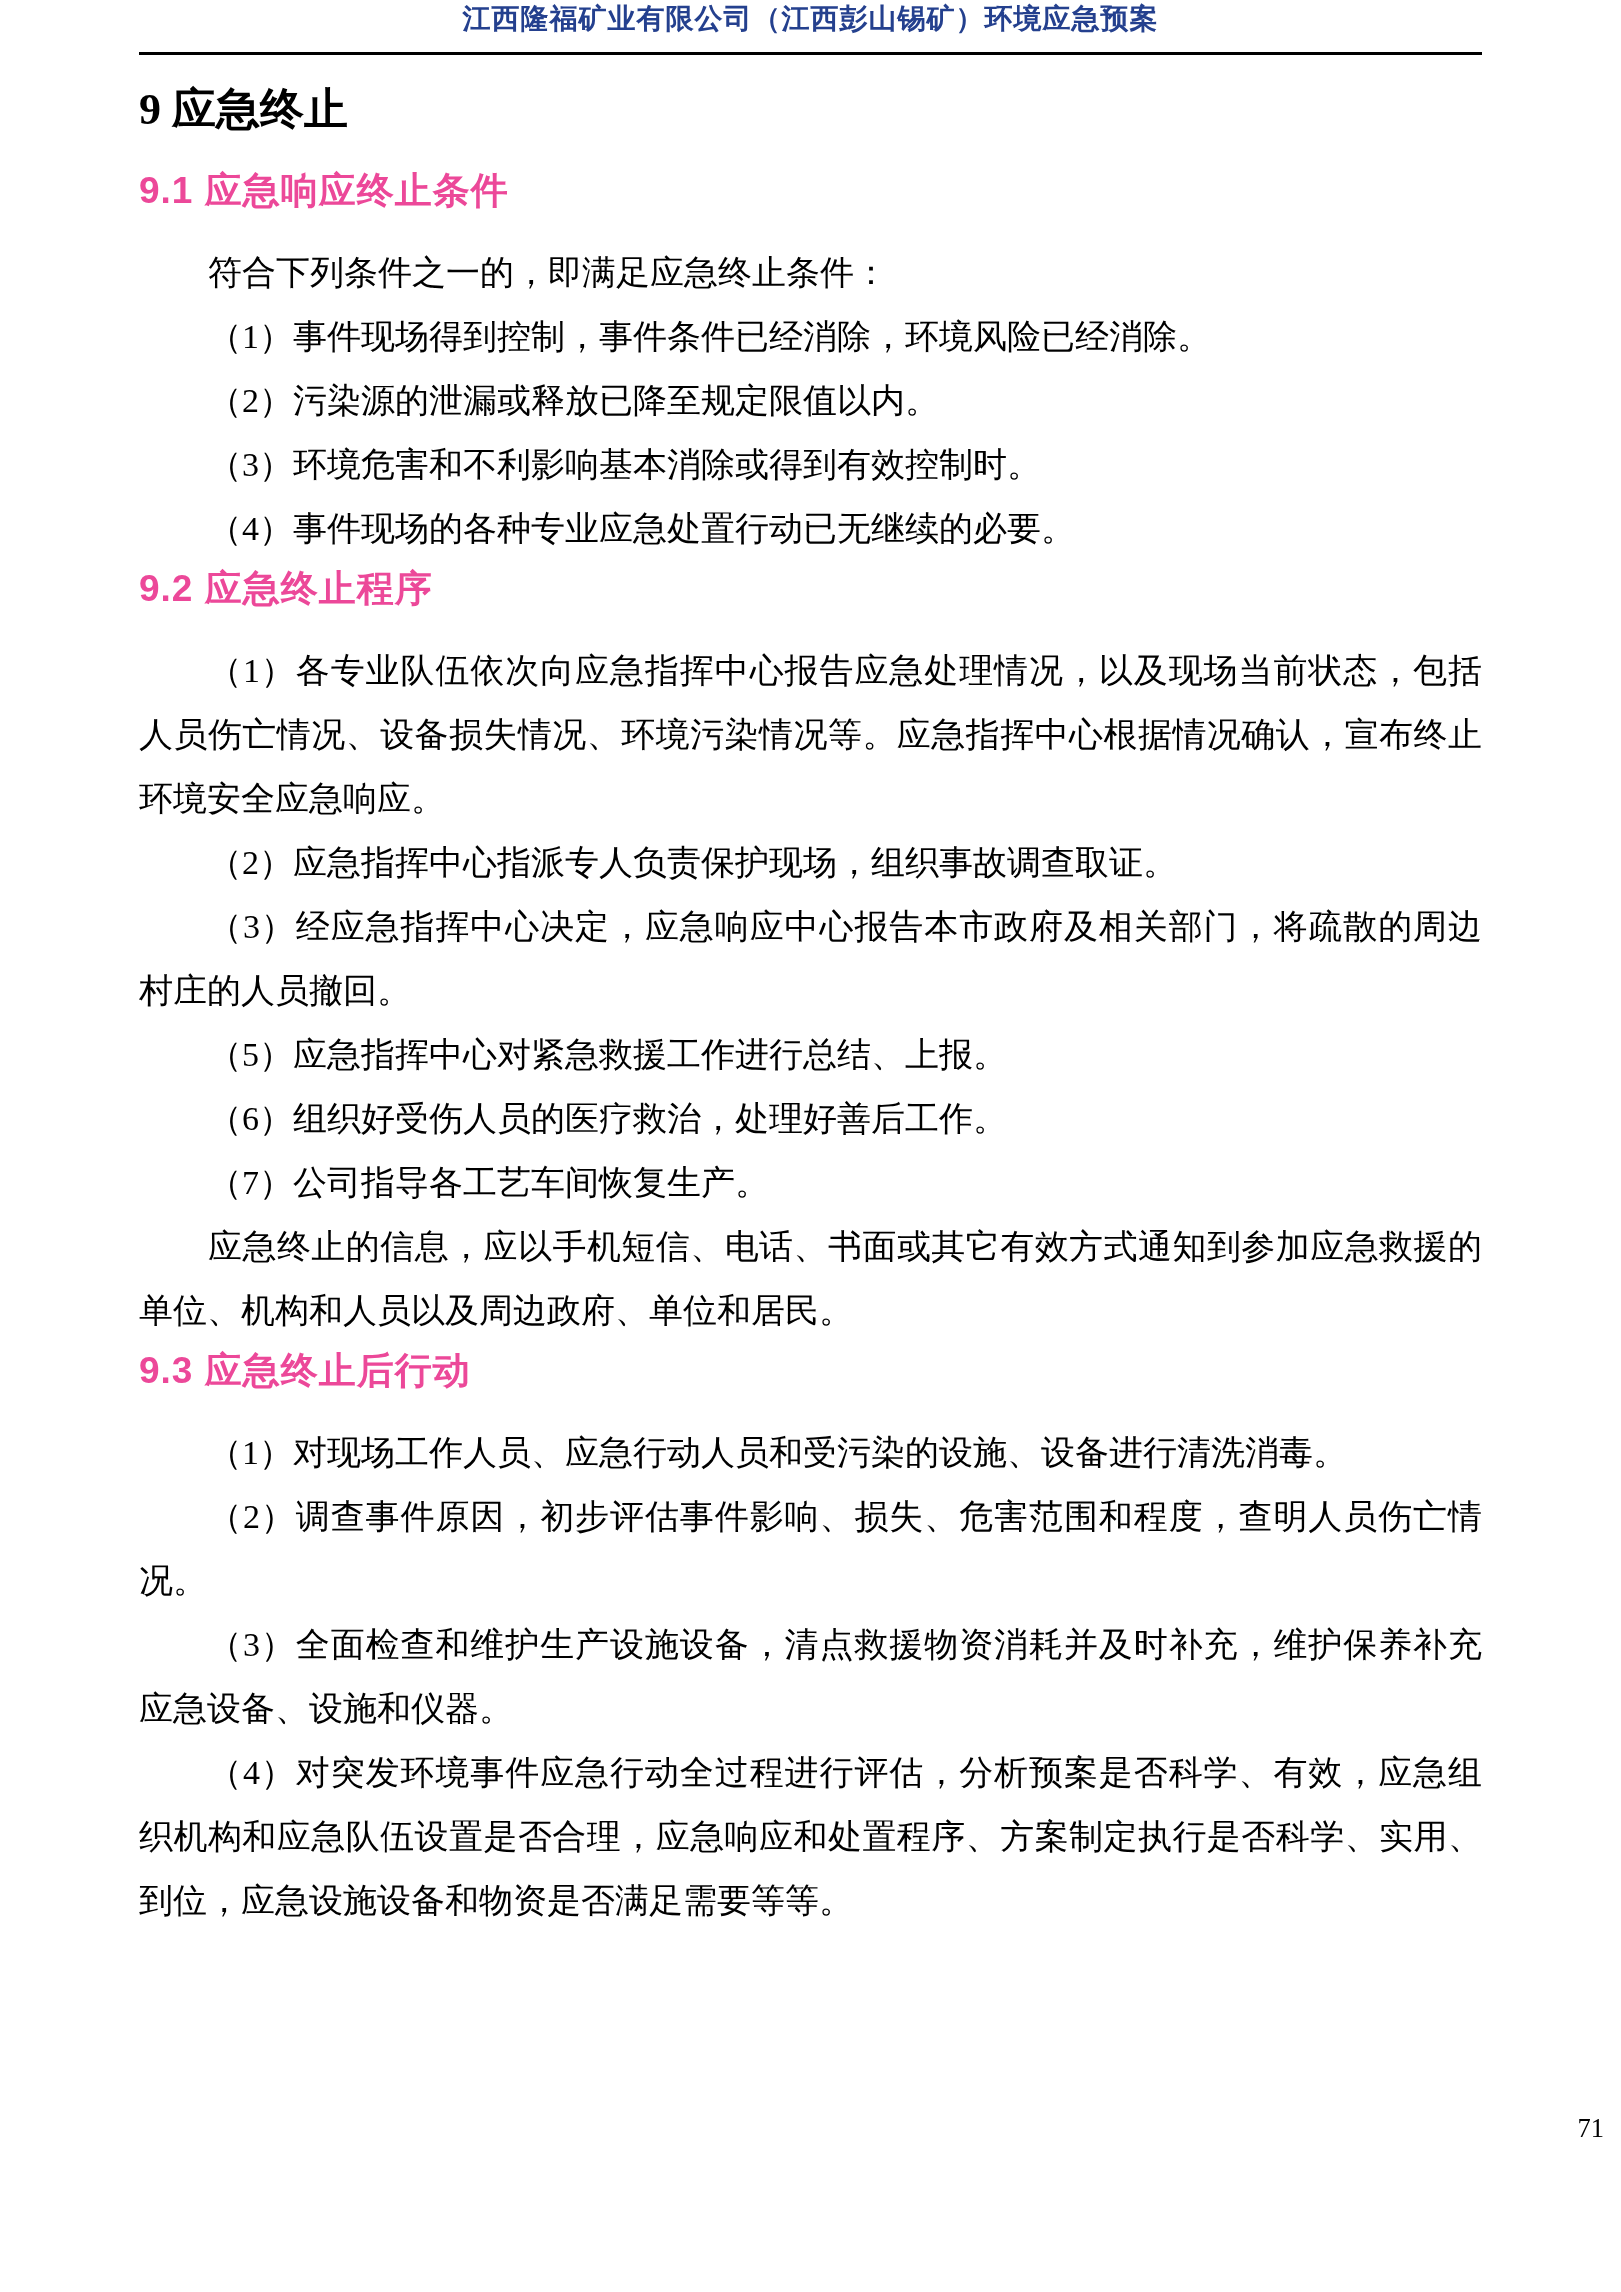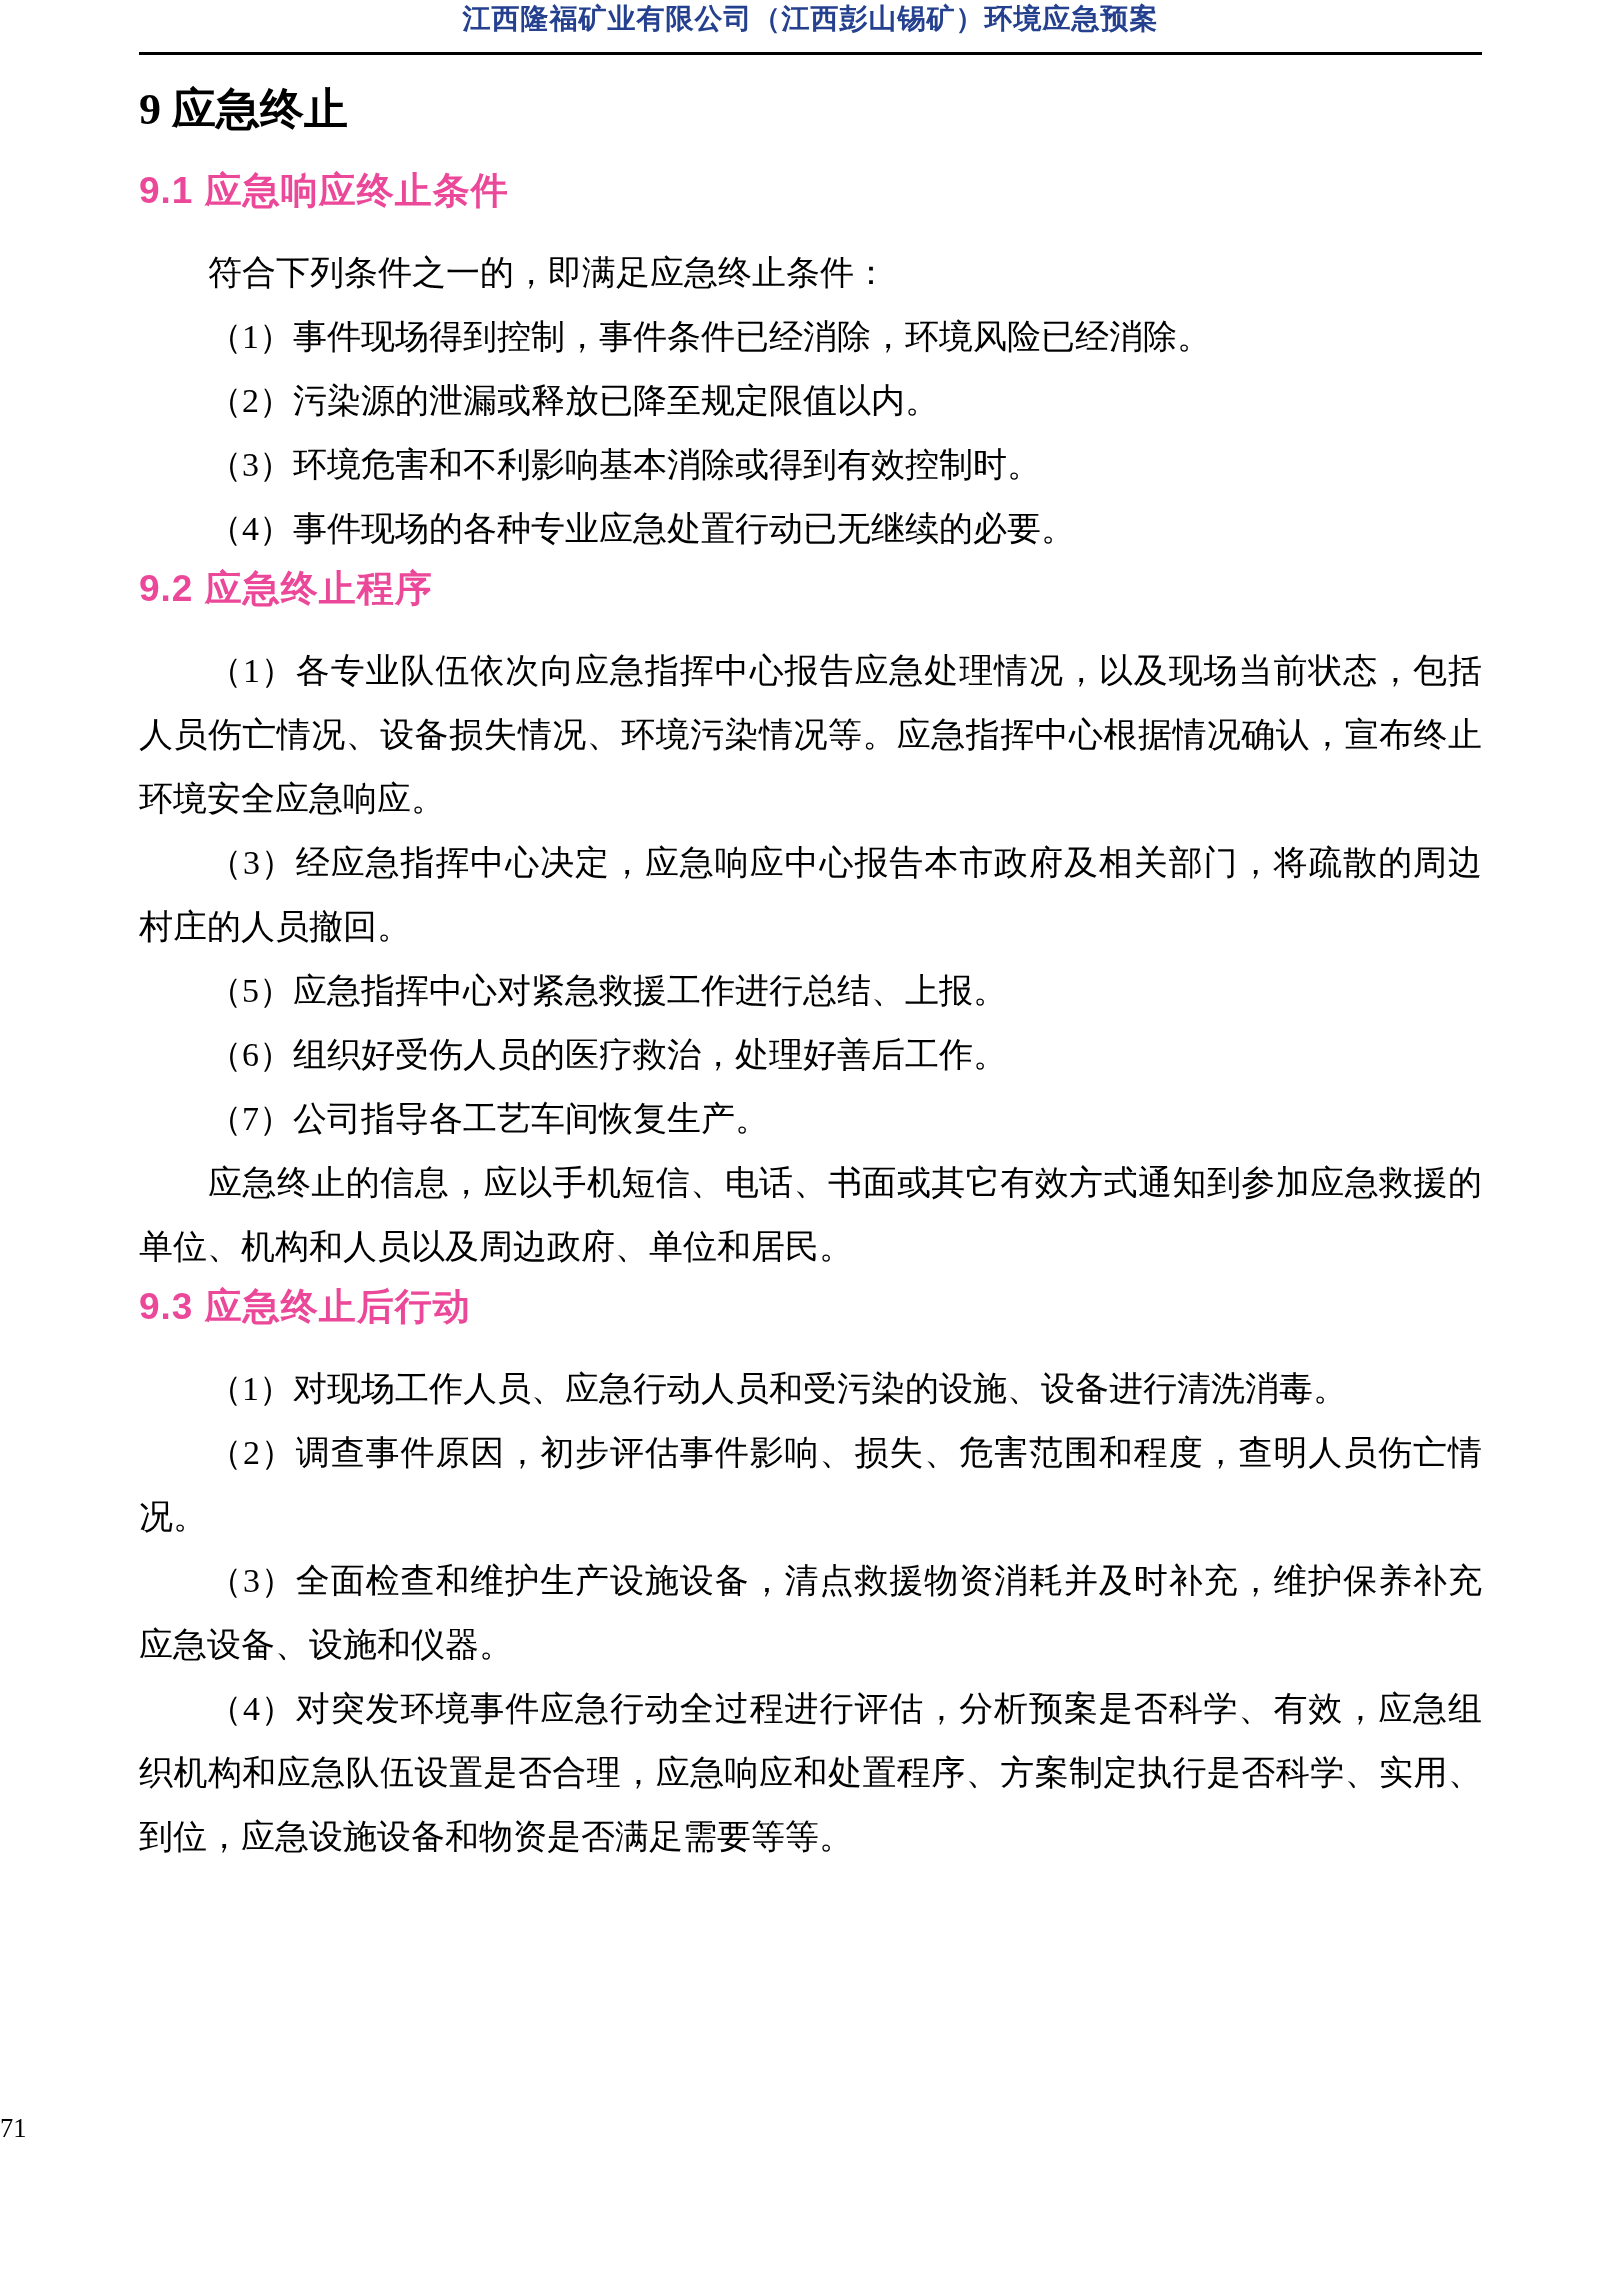--- a/index.html
+++ b/index.html
@@ -55,23 +55,23 @@
     line-height: 64px;
     color: #000;
     text-align: justify;
     text-justify: inter-ideograph;
     text-indent: 69px;
     margin: 0;
   }
   .footer {
     position: absolute;
     left: 0;
-    right: 0;
+    right: 17px;
     bottom: 149px;
-    text-align: left;
+    text-align: right;
   }
   .page-number {
     font-family: "Liberation Serif", serif;
     font-size: 26.5px;
     color: #000;
   }
 </style>
 </head>
 <body>
 
@@ -87,20 +87,21 @@
 
     <div id="sections">
         <h2 class="section-heading">9.1 应急响应终止条件</h2>
         <p class="body-paragraph">符合下列条件之一的，即满足应急终止条件：</p>
         <p class="body-paragraph">（1）事件现场得到控制，事件条件已经消除，环境风险已经消除。</p>
         <p class="body-paragraph">（2）污染源的泄漏或释放已降至规定限值以内。</p>
         <p class="body-paragraph">（3）环境危害和不利影响基本消除或得到有效控制时。</p>
         <p class="body-paragraph">（4）事件现场的各种专业应急处置行动已无继续的必要。</p>
         <h2 class="section-heading">9.2 应急终止程序</h2>
         <p class="body-paragraph">（1）各专业队伍依次向应急指挥中心报告应急处理情况，以及现场当前状态，包括人员伤亡情况、设备损失情况、环境污染情况等。应急指挥中心根据情况确认，宣布终止环境安全应急响应。</p>
+        <p class="body-paragraph">（2）应急指挥中心指派专人负责保护现场，组织事故调查取证。</p>
         <p class="body-paragraph">（3）经应急指挥中心决定，应急响应中心报告本市政府及相关部门，将疏散的周边村庄的人员撤回。</p>
         <p class="body-paragraph">（5）应急指挥中心对紧急救援工作进行总结、上报。</p>
         <p class="body-paragraph">（6）组织好受伤人员的医疗救治，处理好善后工作。</p>
         <p class="body-paragraph">（7）公司指导各工艺车间恢复生产。</p>
         <p class="body-paragraph">应急终止的信息，应以手机短信、电话、书面或其它有效方式通知到参加应急救援的单位、机构和人员以及周边政府、单位和居民。</p>
         <h2 class="section-heading">9.3 应急终止后行动</h2>
         <p class="body-paragraph">（1）对现场工作人员、应急行动人员和受污染的设施、设备进行清洗消毒。</p>
         <p class="body-paragraph">（2）调查事件原因，初步评估事件影响、损失、危害范围和程度，查明人员伤亡情况。</p>
         <p class="body-paragraph">（3）全面检查和维护生产设施设备，清点救援物资消耗并及时补充，维护保养补充应急设备、设施和仪器。</p>
         <p class="body-paragraph">（4）对突发环境事件应急行动全过程进行评估，分析预案是否科学、有效，应急组织机构和应急队伍设置是否合理，应急响应和处置程序、方案制定执行是否科学、实用、到位，应急设施设备和物资是否满足需要等等。</p>

